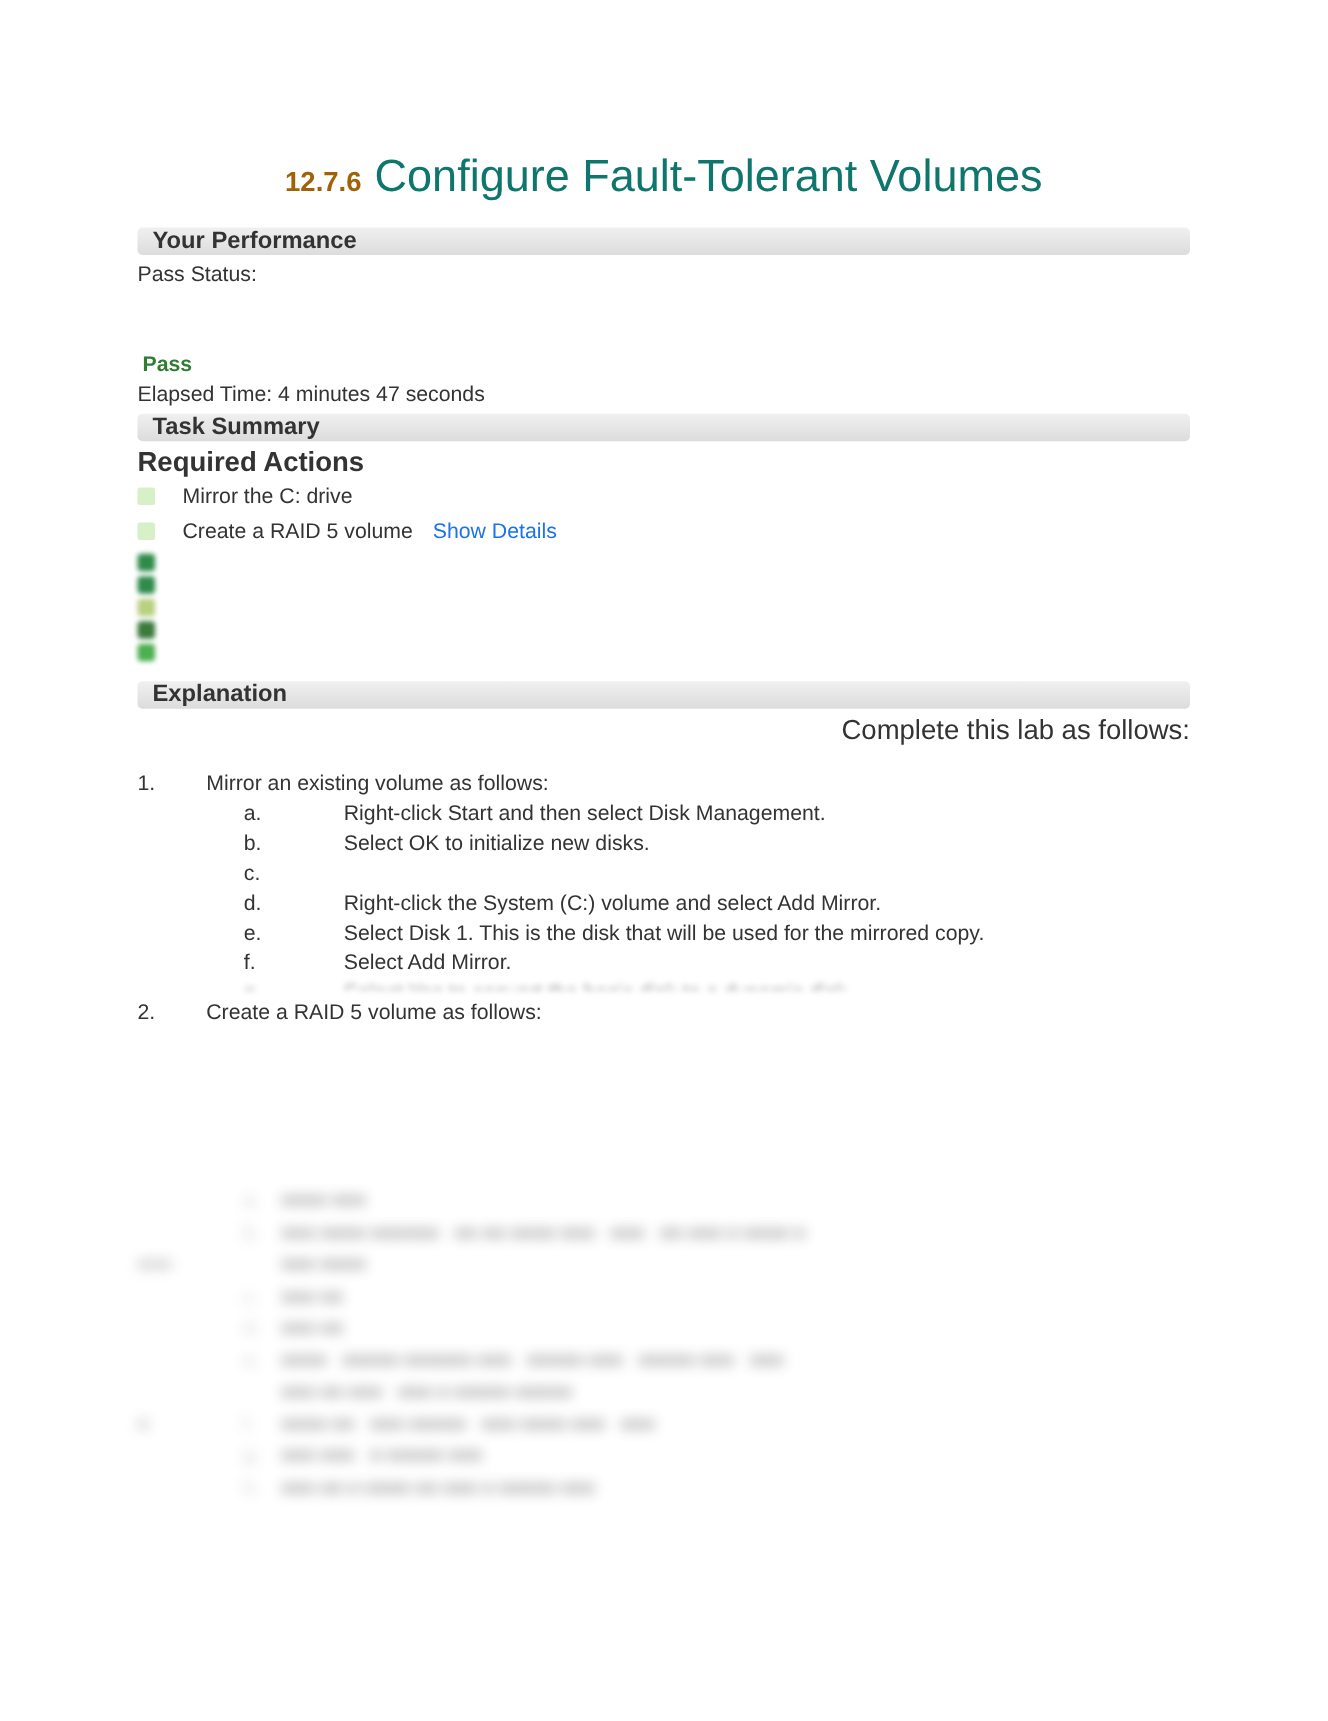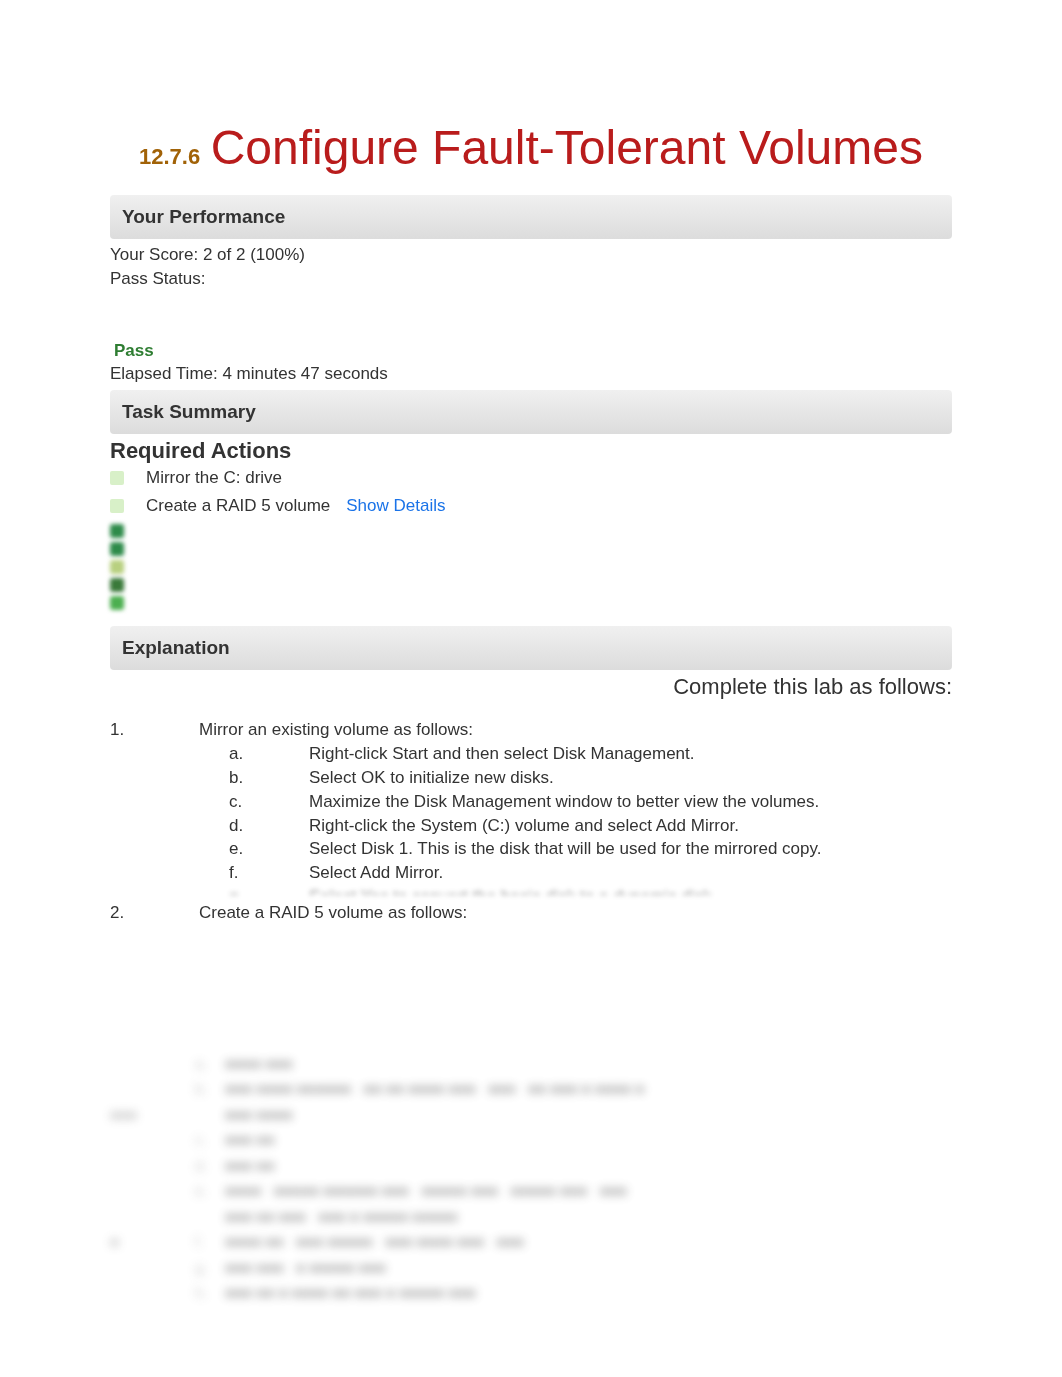--- a/index.html
+++ b/index.html
@@ -20,29 +20,29 @@
       text-align: center;
       margin-bottom: 20px;
     }
     .title-num {
       font-size: 22px;
       font-weight: bold;
       color: #a16207;
       vertical-align: baseline;
     }
     .title-text {
-      font-size: 48px;
-      color: #b91c1c;
+      font-size: 36px;
+      color: #0f766e;
       vertical-align: baseline;
       margin-left: 6px;
     }
     .section-header {
       background: linear-gradient(180deg, #f0f0f0 0%, #dcdcdc 100%);
       border-radius: 4px;
-      padding: 11px 12px;
+      padding: 0 12px;
       margin: 0 110px 4px 110px;
       font-size: 19px;
       font-weight: bold;
       color: #333;
     }
     .content-block {
       margin: 0 110px 4px 110px;
       font-size: 17px;
       color: #333;
       line-height: 1.4;
@@ -109,21 +109,20 @@
     ol.main-list > li {
       display: flex;
       margin-bottom: 8px;
     }
     .num-marker {
       width: 55px;
       flex-shrink: 0;
     }
     .step-body {
       flex: 1;
-      margin-left: 34px;
     }
     ol.sub-list {
       list-style: none;
       margin-top: 2px;
     }
     ol.sub-list > li {
       display: flex;
       line-height: 1.4;
     }
     .sub-marker {
@@ -172,21 +171,20 @@
 
 <div class="container">
 
   <div class="title-row">
     <span class="title-num">12.7.6</span>
     <span class="title-text">Configure Fault-Tolerant Volumes</span>
   </div>
 
   <div class="section-header">Your Performance</div>
   <div class="content-block">
-    <div>Your Score: 2 of 2 (100%)</div>
     <div>
       <span>Pass Status:</span>
     </div>
     <div class="pass-value">Pass</div>
     <div>Elapsed Time: 4 minutes 47 seconds</div>
   </div>
 
   <div class="section-header">Task Summary</div>
   <div class="subheader">Required Actions</div>
 
@@ -220,21 +218,20 @@
           <li>
             <span class="sub-marker">a.</span>
             <span class="sub-body"><span>Right-click </span><b>Start</b><span> and then select </span><b>Disk Management</b><span>.</span></span>
           </li>
           <li>
             <span class="sub-marker">b.</span>
             <span class="sub-body"><span>Select </span><b>OK</b><span> to initialize new disks.</span></span>
           </li>
           <li>
             <span class="sub-marker">c.</span>
-            <span class="sub-body"><span>Maximize the Disk Management window to better view the volumes.</span></span>
           </li>
           <li>
             <span class="sub-marker">d.</span>
             <span class="sub-body"><span>Right-click the </span><b>System (C:)</b><span> volume and select </span><b>Add Mirror</b><span>.</span></span>
           </li>
           <li>
             <span class="sub-marker">e.</span>
             <span class="sub-body"><span>Select </span><b>Disk 1</b><span>. This is the disk that will be used for the mirrored copy.</span></span>
           </li>
           <li>

